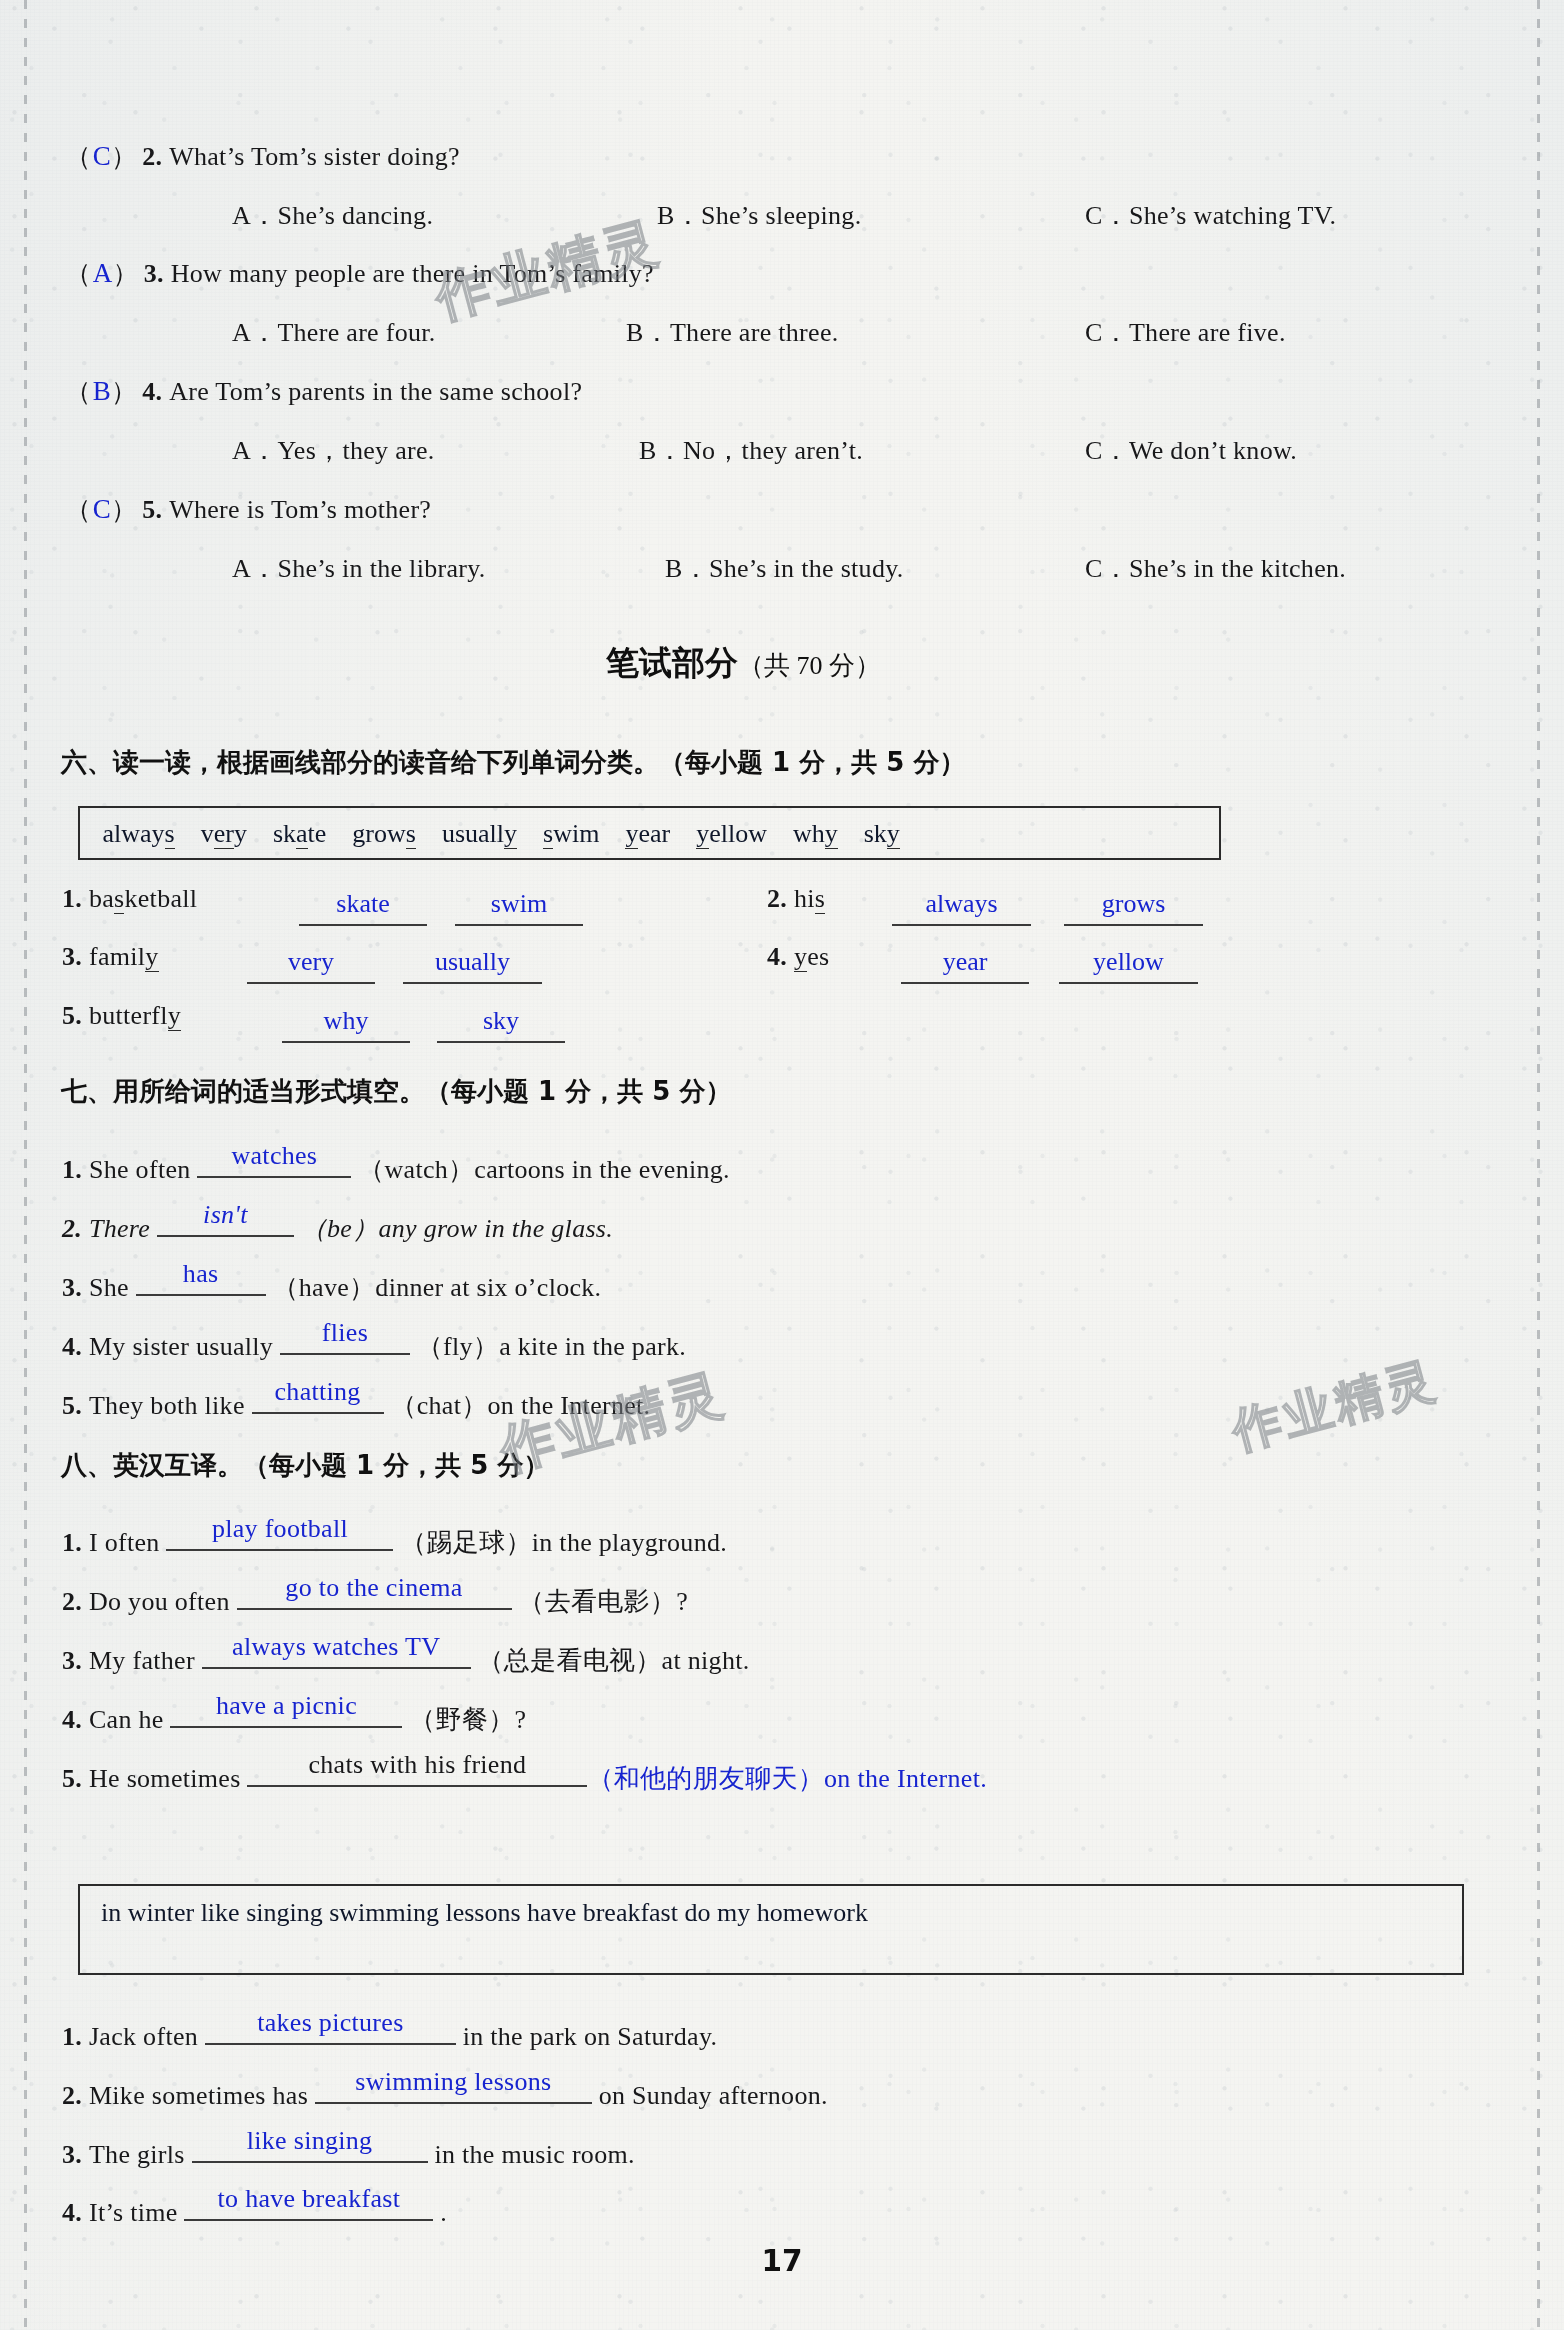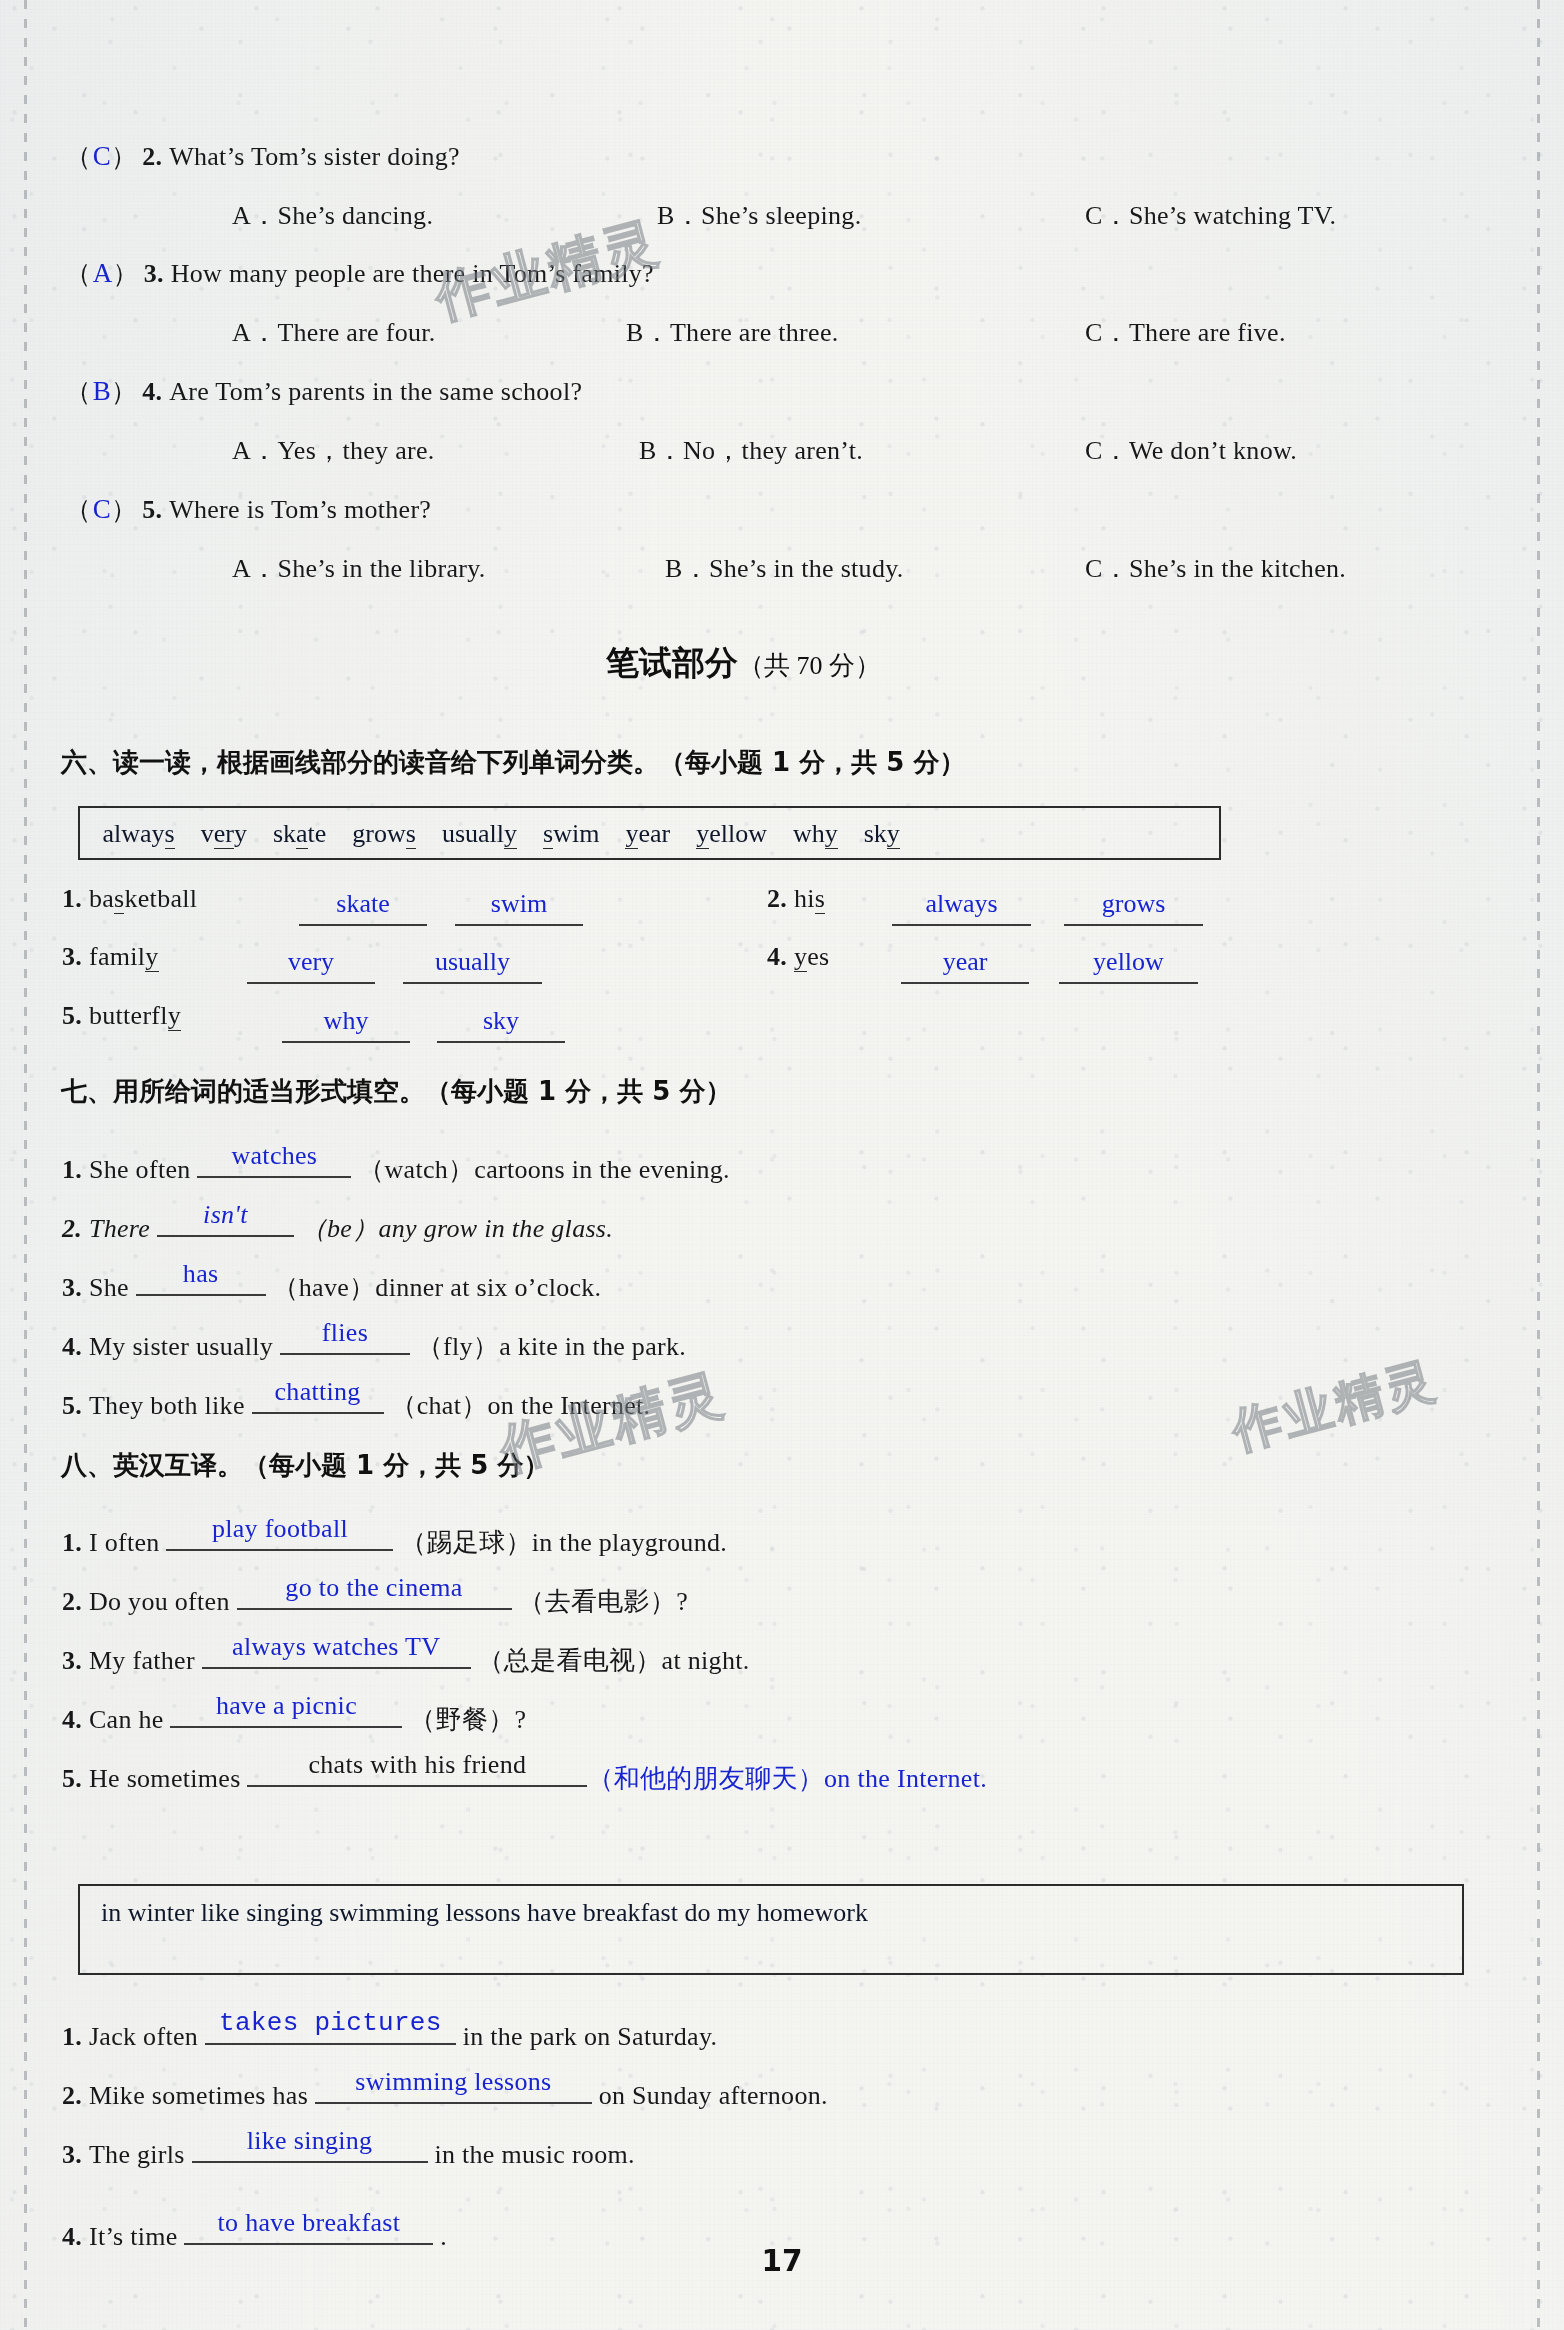--- a/index.html
+++ b/index.html
@@ -301,37 +301,37 @@
     <span class="blank" style="width:340px;"><span style="color:#18181a;">chats with his friend</span></span><span class="ansblue">（和他的朋友聊天）on the Internet.</span>
   </div>
 
 
   <div class="wordbox" style="left:78px;top:1884px;width:1386px;height:91px;padding:5.2px 21px;line-height:43px;">
     <div class="line">in winter   like singing   swimming lessons   have breakfast   do my homework</div>
   </div>
 
   <div class="row txt" style="left:62px;top:2010px;">
     <b>1.</b>&nbsp;<span>Jack often</span>
-    <span class="blank" style="width:251px;font-family:Liberation Mono, monospace;"><span>takes pictures</span></span>
+    <span class="blank" style="width:251px;"><span>takes pictures</span></span>
     <span>in the park on Saturday.</span>
   </div>
 
   <div class="row txt" style="left:62px;top:2069px;">
     <b>2.</b>&nbsp;<span>Mike sometimes has</span>
     <span class="blank" style="width:277px;"><span>swimming lessons</span></span>
     <span>on Sunday afternoon.</span>
   </div>
 
   <div class="row txt" style="left:62px;top:2128px;">
     <b>3.</b>&nbsp;<span>The girls</span>
     <span class="blank" style="width:236px;"><span>like singing</span></span>
     <span>in the music room.</span>
   </div>
 
-  <div class="row txt" style="left:62px;top:2186px;margin-top:24px;">
+  <div class="row txt" style="left:62px;top:2186px;">
     <b>4.</b>&nbsp;<span>It’s time</span>
     <span class="blank" style="width:249px;"><span>to have breakfast</span></span>
     <span>.</span>
   </div>
 
   <div class="pageno" style="top:2244px;">17</div>
 
   <div class="wm" style="left:433px;top:234px;">作业精灵</div>
   <div class="wm" style="left:498px;top:1386px;">作业精灵</div>
   <div class="wm" style="left:1230px;top:1373px;font-size:49px;">作业精灵</div>

